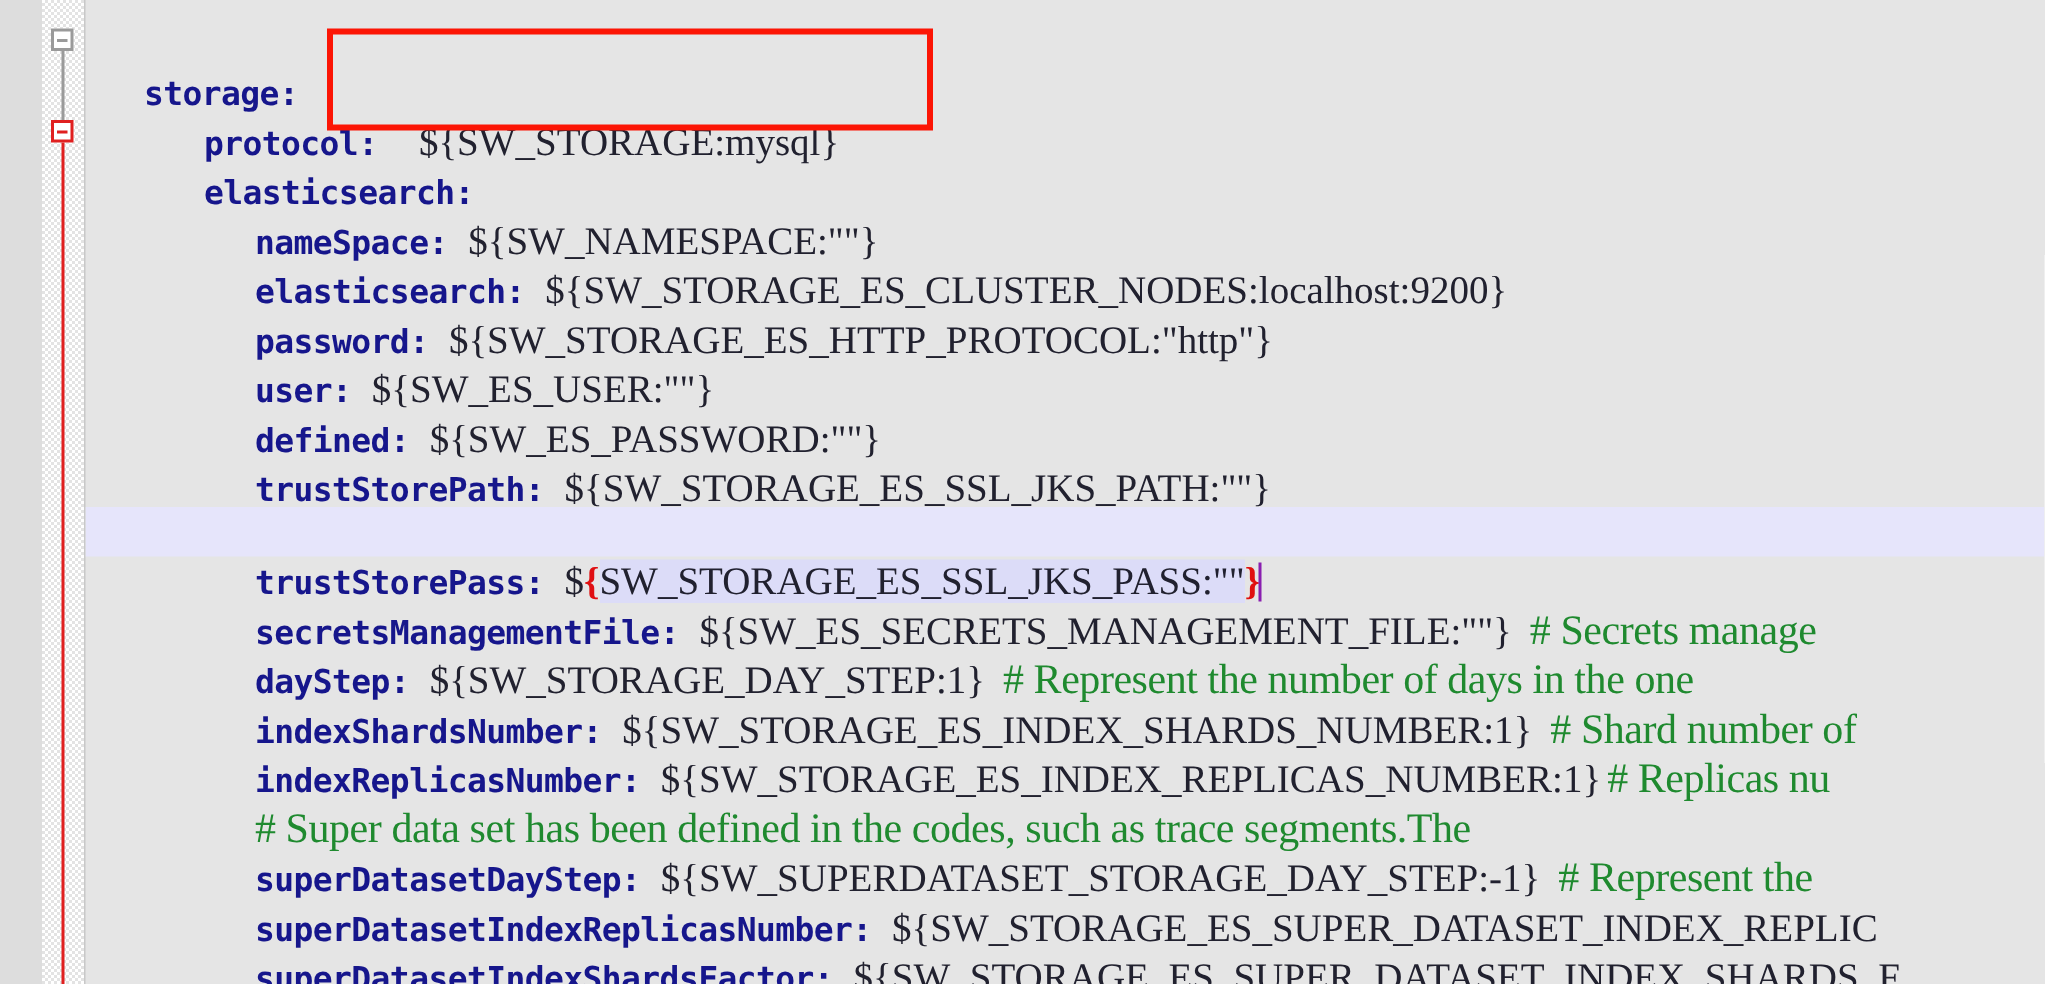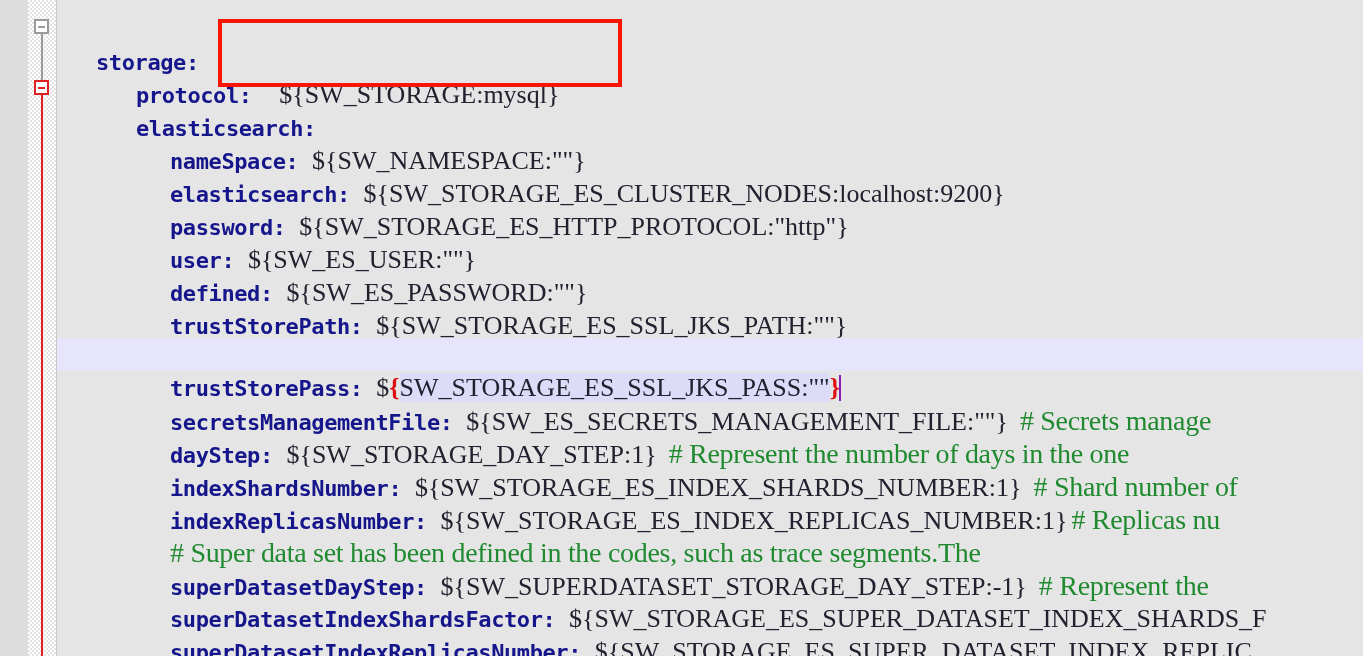--- a/index.html
+++ b/index.html
@@ -232,28 +232,28 @@
 
     <div class="line">
       <span class="ind" style="width:74px;"></span><span class="cm"># Super data set has been defined in the codes, such as trace segments.The</span>
     </div>
 
     <div class="line">
       <span class="ind" style="width:74px;"></span><span class="k">superDatasetDayStep</span><span class="p">: </span><span class="v">${SW_SUPERDATASET_STORAGE_DAY_STEP:-1}</span><span class="cm" style="margin-left:12px;"># Represent the</span>
     </div>
 
     <div class="line">
+      <span class="ind" style="width:74px;"></span><span class="k">superDatasetIndexReplicasNumber</span><span class="p">: </span><span class="v">${SW_STORAGE_ES_SUPER_DATASET_INDEX_REPLIC</span>
+    </div>
+
+    <div class="line">
       <span class="ind" style="width:74px;"></span><span class="k">superDatasetIndexShardsFactor</span><span class="p">: </span><span class="v">${SW_STORAGE_ES_SUPER_DATASET_INDEX_SHARDS_F</span>
     </div>
 
     <div class="line">
-      <span class="ind" style="width:74px;"></span><span class="k">superDatasetIndexReplicasNumber</span><span class="p">: </span><span class="v">${SW_STORAGE_ES_SUPER_DATASET_INDEX_REPLIC</span>
-    </div>
-
-    <div class="line">
       <span class="ind" style="width:74px;"></span><span class="k">bulkActions</span><span class="p">: </span><span class="v">${SW_STORAGE_ES_BULK_ACTIONS:1000}</span><span class="cm" style="margin-left:12px;"># Execute the async bulk re</span>
     </div>
 
     <div class="line">
       <span class="ind" style="width:74px;"></span>
     </div>
 
   </div>
 
   <div id="annot-rect" style="left: 218px; top: 19px; width: 404px; height: 68px; border-color: rgb(252, 21, 5);"></div>

